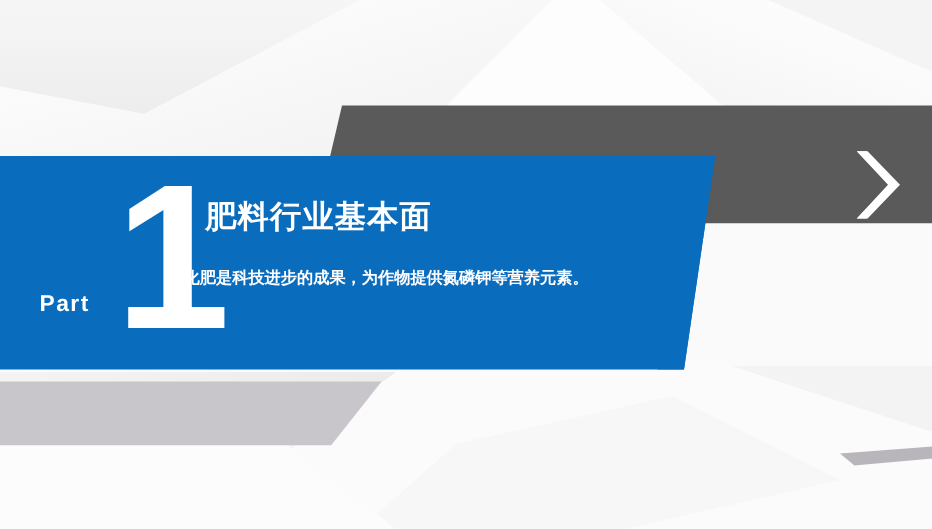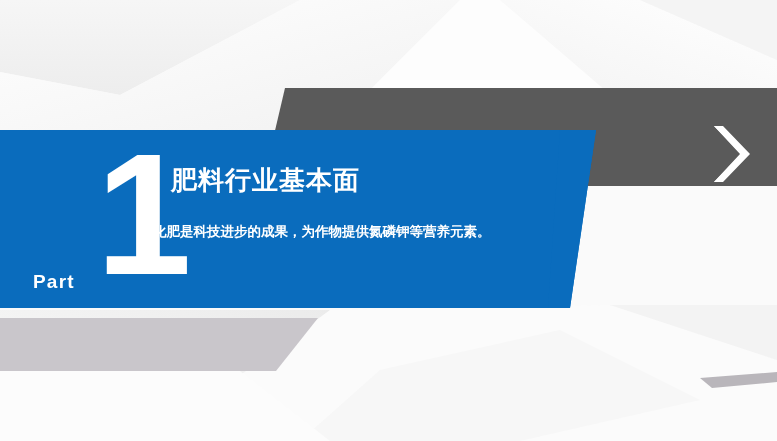--- a/index.html
+++ b/index.html
@@ -41,21 +41,20 @@
     color: #ffffff;
     white-space: pre;
     pointer-events: auto;
   }
   #part-label {
     left: 33px;
     top: 243px;
     font-size: 19px;
     font-weight: bold;
     letter-spacing: 1.2px;
-    margin-top: 28px;
   }
   #part-number {
     left: 96px;
     top: 128px;
     font-size: 172px;
     font-weight: bold;
     line-height: 172px;
     letter-spacing: -4px;
   }
   #slide-title {

